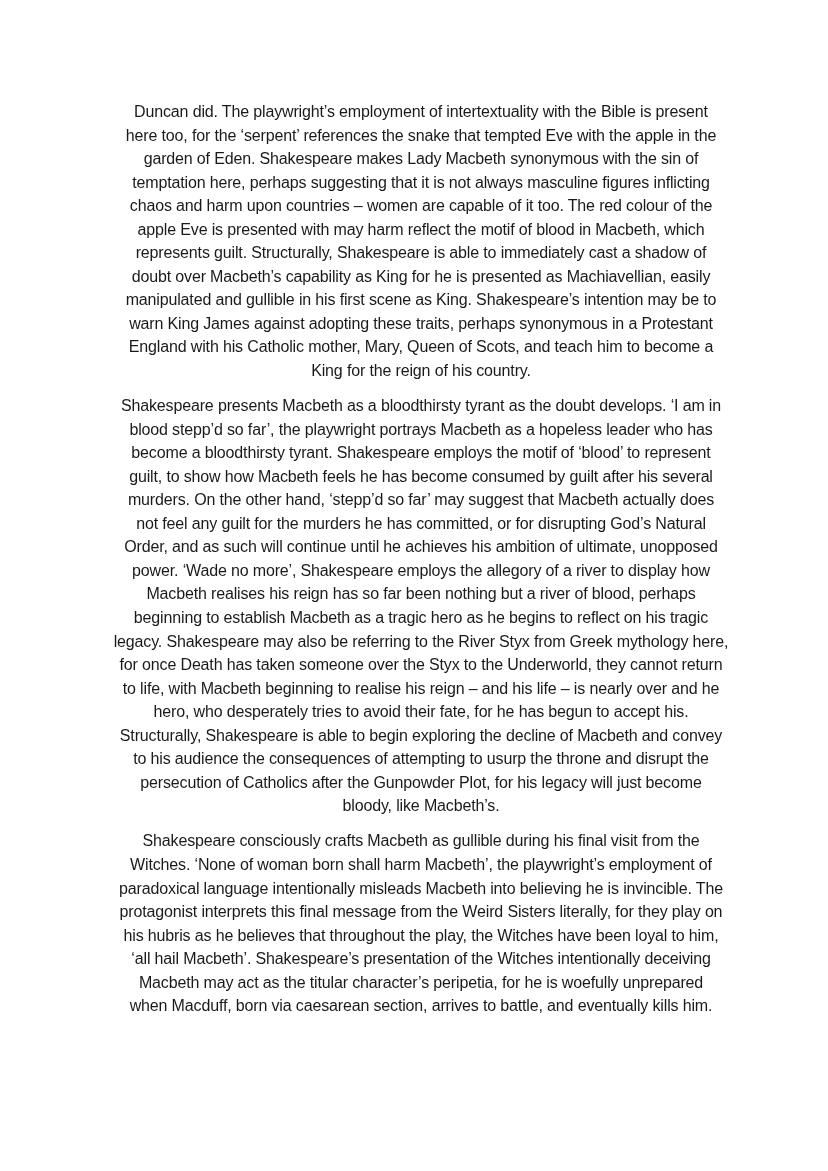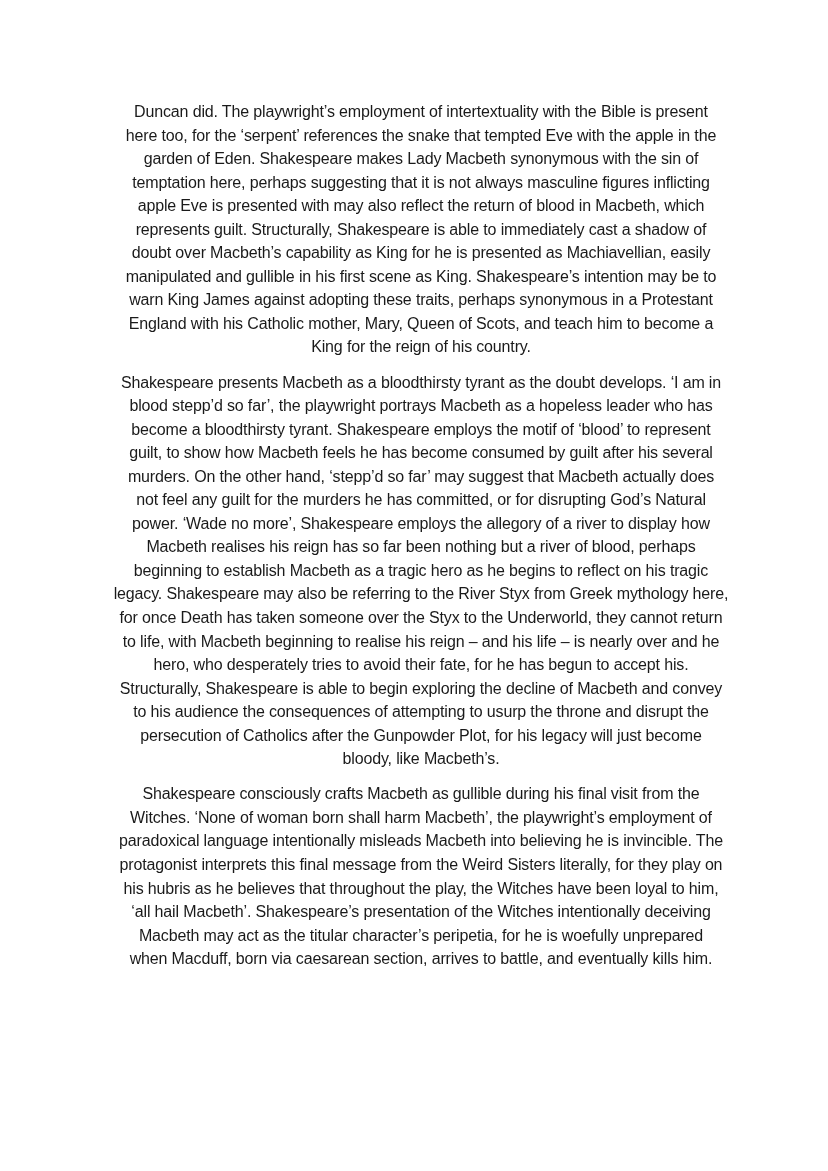--- a/index.html
+++ b/index.html
@@ -29,35 +29,37 @@
   </style>
 </head>
 <body>
 
 <div class="page">
   <p class="para">
     <span class="line">Duncan did. The playwright’s employment of intertextuality with the Bible is present</span>
     <span class="line">here too, for the ‘serpent’ references the snake that tempted Eve with the apple in the</span>
     <span class="line">garden of Eden. Shakespeare makes Lady Macbeth synonymous with the sin of</span>
     <span class="line">temptation here, perhaps suggesting that it is not always masculine figures inflicting</span>
-    <span class="line">apple Eve is presented with may also reflect the return of blood in Macbeth, which</span>
+    <span class="line">chaos and harm upon countries – women are capable of it too. The red colour of the</span>
+    <span class="line">apple Eve is presented with may harm reflect the motif of blood in Macbeth, which</span>
     <span class="line">represents guilt. Structurally, Shakespeare is able to immediately cast a shadow of</span>
     <span class="line">doubt over Macbeth’s capability as King for he is presented as Machiavellian, easily</span>
     <span class="line">manipulated and gullible in his first scene as King. Shakespeare’s intention may be to</span>
     <span class="line">warn King James against adopting these traits, perhaps synonymous in a Protestant</span>
     <span class="line">England with his Catholic mother, Mary, Queen of Scots, and teach him to become a</span>
     <span class="line">King for the reign of his country.</span>
   </p>
   <p class="para">
     <span class="line">Shakespeare presents Macbeth as a bloodthirsty tyrant as the doubt develops. ‘I am in</span>
     <span class="line">blood stepp’d so far’, the playwright portrays Macbeth as a hopeless leader who has</span>
     <span class="line">become a bloodthirsty tyrant. Shakespeare employs the motif of ‘blood’ to represent</span>
     <span class="line">guilt, to show how Macbeth feels he has become consumed by guilt after his several</span>
     <span class="line">murders. On the other hand, ‘stepp’d so far’ may suggest that Macbeth actually does</span>
     <span class="line">not feel any guilt for the murders he has committed, or for disrupting God’s Natural</span>
+    <span class="line">Order, and as such will continue until he achieves his ambition of ultimate, unopposed</span>
     <span class="line">power. ‘Wade no more’, Shakespeare employs the allegory of a river to display how</span>
     <span class="line">Macbeth realises his reign has so far been nothing but a river of blood, perhaps</span>
     <span class="line">beginning to establish Macbeth as a tragic hero as he begins to reflect on his tragic</span>
     <span class="line">legacy. Shakespeare may also be referring to the River Styx from Greek mythology here,</span>
     <span class="line">for once Death has taken someone over the Styx to the Underworld, they cannot return</span>
     <span class="line">to life, with Macbeth beginning to realise his reign – and his life – is nearly over and he</span>
     <span class="line">hero, who desperately tries to avoid their fate, for he has begun to accept his.</span>
     <span class="line">Structurally, Shakespeare is able to begin exploring the decline of Macbeth and convey</span>
     <span class="line">to his audience the consequences of attempting to usurp the throne and disrupt the</span>
     <span class="line">persecution of Catholics after the Gunpowder Plot, for his legacy will just become</span>

